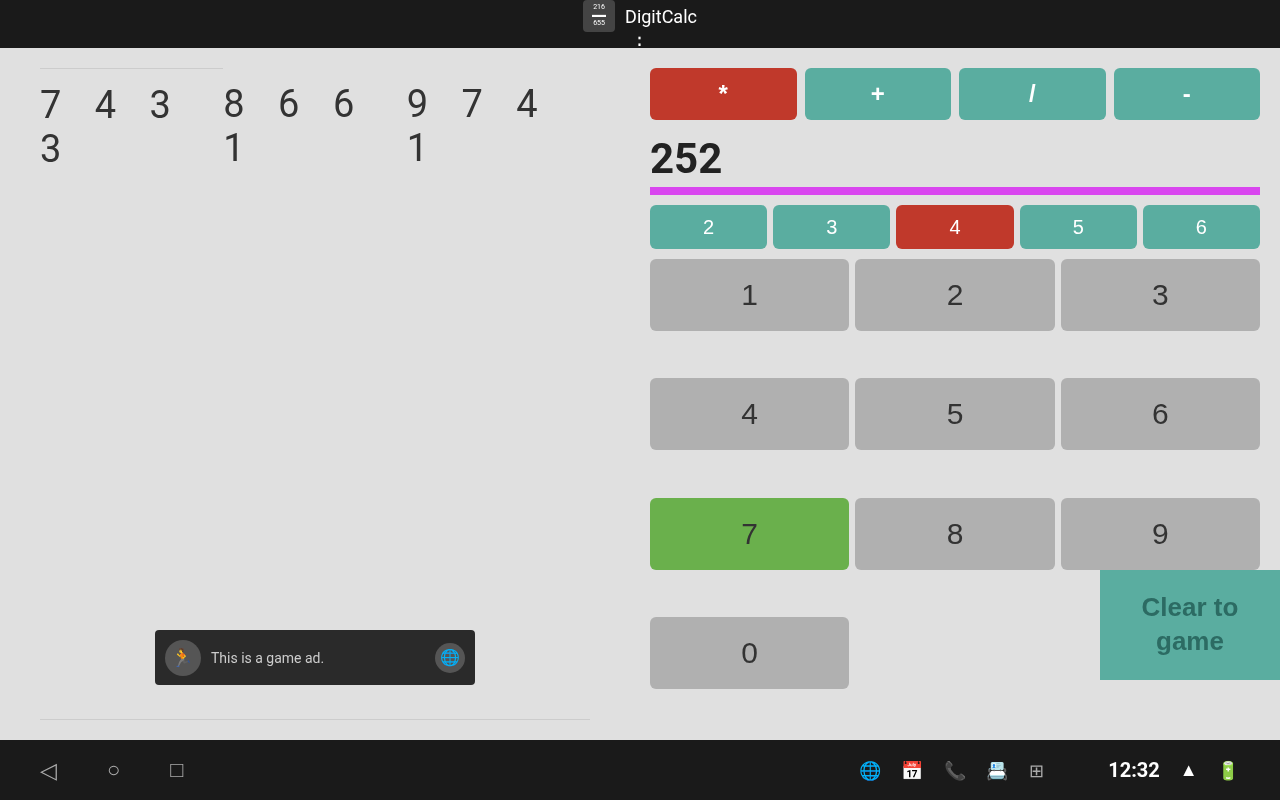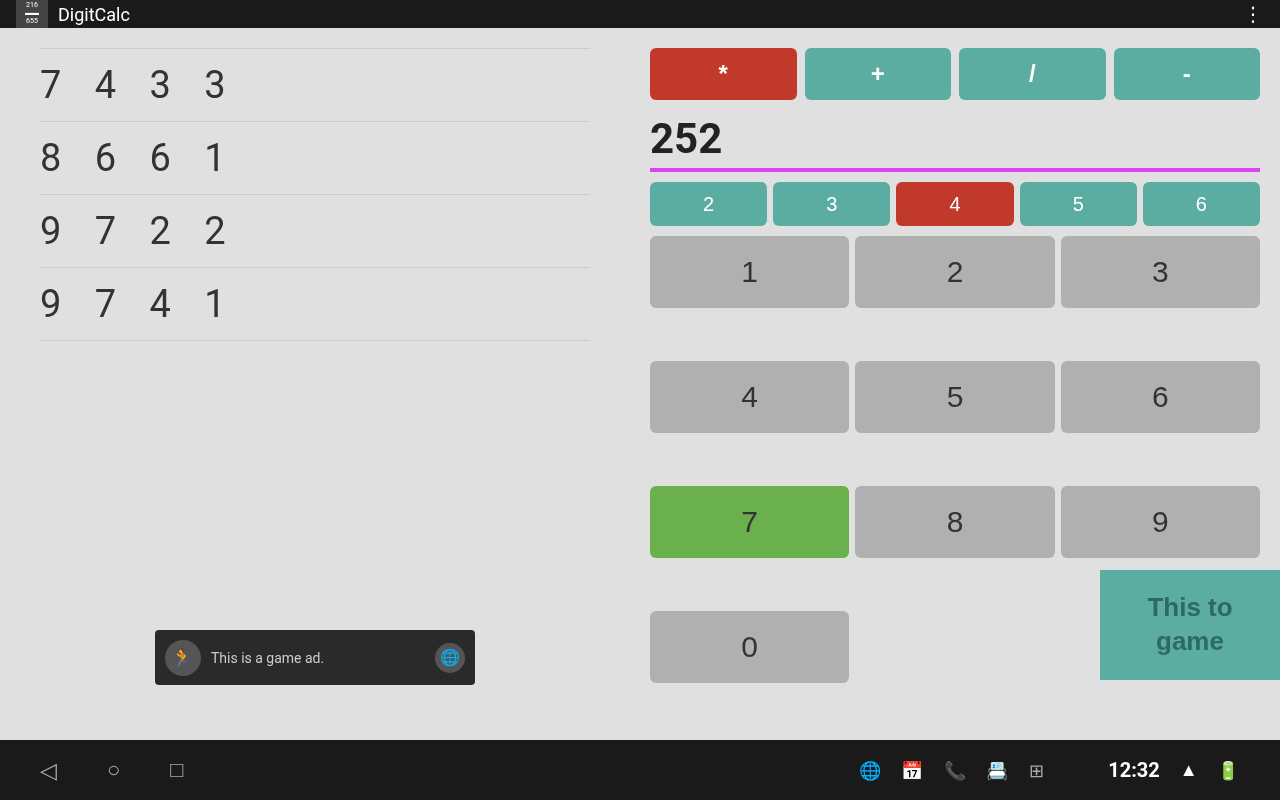--- a/index.html
+++ b/index.html
@@ -9,27 +9,28 @@
       overflow: hidden;
       font-family: 'Roboto', Arial, sans-serif;
       background: #e8e8e8;
       display: flex;
       flex-direction: column;
     }
 
     
     #status-bar {
       width: 100%;
-      height: 28px;
+      height: 48px;
       background: #1a1a1a;
       display: flex;
       align-items: center;
       justify-content: space-between;
       padding: 0 16px;
       flex-shrink: 0;
+      flex-direction: column;
     }
     .status-left {
       display: flex;
       align-items: center;
       gap: 10px;
     }
     .app-icon-box {
       width: 32px;
       height: 32px;
       background: #444;
@@ -61,21 +62,21 @@
       display: flex;
       background: #e0e0e0;
       position: relative;
     }
 
     
     #left-panel {
       width: 630px;
       padding: 20px 40px;
       display: flex;
-      flex-direction: column;
+      flex-direction: row;
       gap: 0;
     }
     .number-row {
       padding: 14px 0;
       border-bottom: 1px solid #ccc;
       font-size: 38px;
       color: #333;
       letter-spacing: 12px;
     }
     .number-row:first-child {
@@ -112,21 +113,21 @@
     }
     .op-btn.inactive {
       background: #5aada0;
     }
 
     
     .calc-display {
       font-size: 42px;
       font-weight: bold;
       color: #222;
-      border-bottom: 4px solid #d946ef;
+      border-bottom: 8px solid #d946ef;
       padding-bottom: 4px;
       min-height: 58px;
     }
 
     
     .digit-tabs {
       display: flex;
       gap: 6px;
     }
     .digit-tab {
@@ -320,21 +321,20 @@
   <div class="status-right">
     <span class="menu-dots">⋮</span>
   </div>
 </div>
 
 <div id="main-content">
 
   <div id="left-panel">
     <div class="number-row">7  4  3  3</div>
     <div class="number-row">8  6  6  1</div>
-    <div class="number-row">9  7  2  2</div>
     <div class="number-row">9  7  4  1</div>
   </div>
 
   <div id="right-panel">
 
     <div class="operator-row">
       <button class="op-btn active">*</button>
       <button class="op-btn inactive">+</button>
       <button class="op-btn inactive">/</button>
       <button class="op-btn inactive">-</button>
@@ -361,21 +361,21 @@
       <button class="num-btn">8</button>
       <button class="num-btn">9</button>
       <button class="num-btn zero">0</button>
     </div>
 
 
   </div>
 
   <button id="back-to-game">
     <span>
-      <span>This to</span><br><span>game</span>
+      <span>Clear to</span><br><span>game</span>
     </span>
   </button>
 
   <div id="ad-banner">
     <div class="ad-icon">🏃</div>
     <span class="ad-text">This is a game ad.</span>
     <div class="ad-globe">🌐</div>
   </div>
 
 </div>

